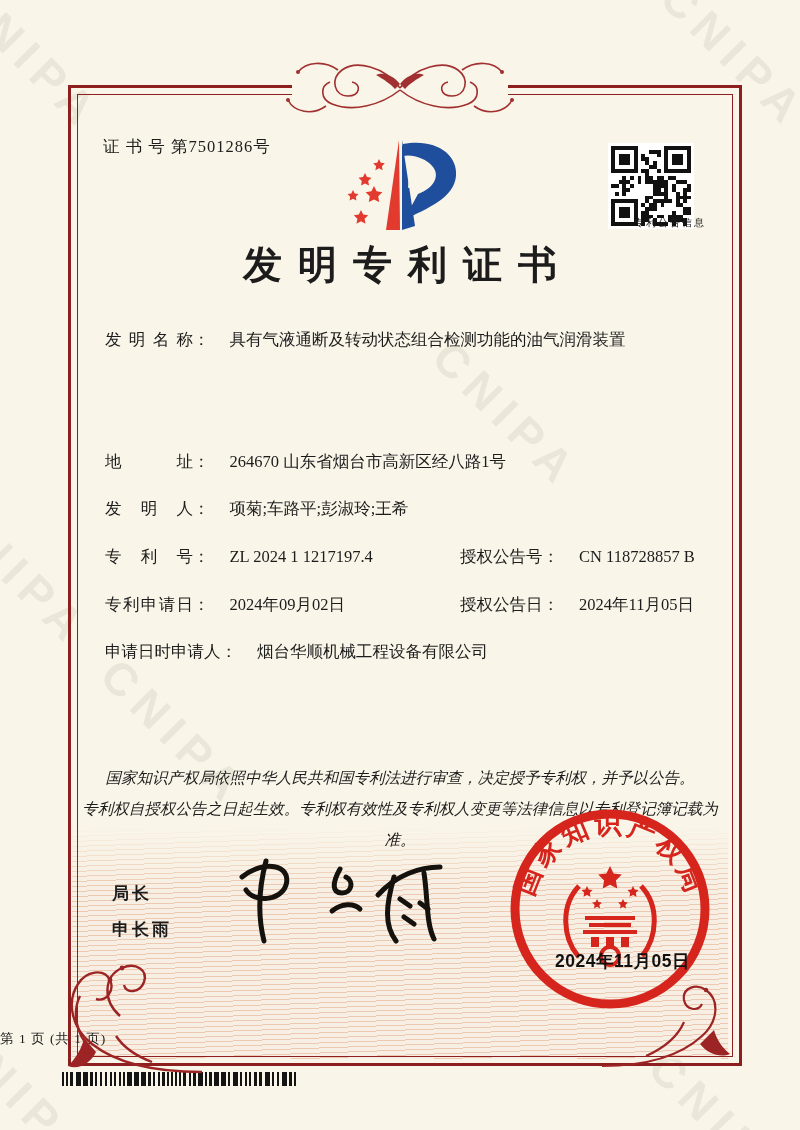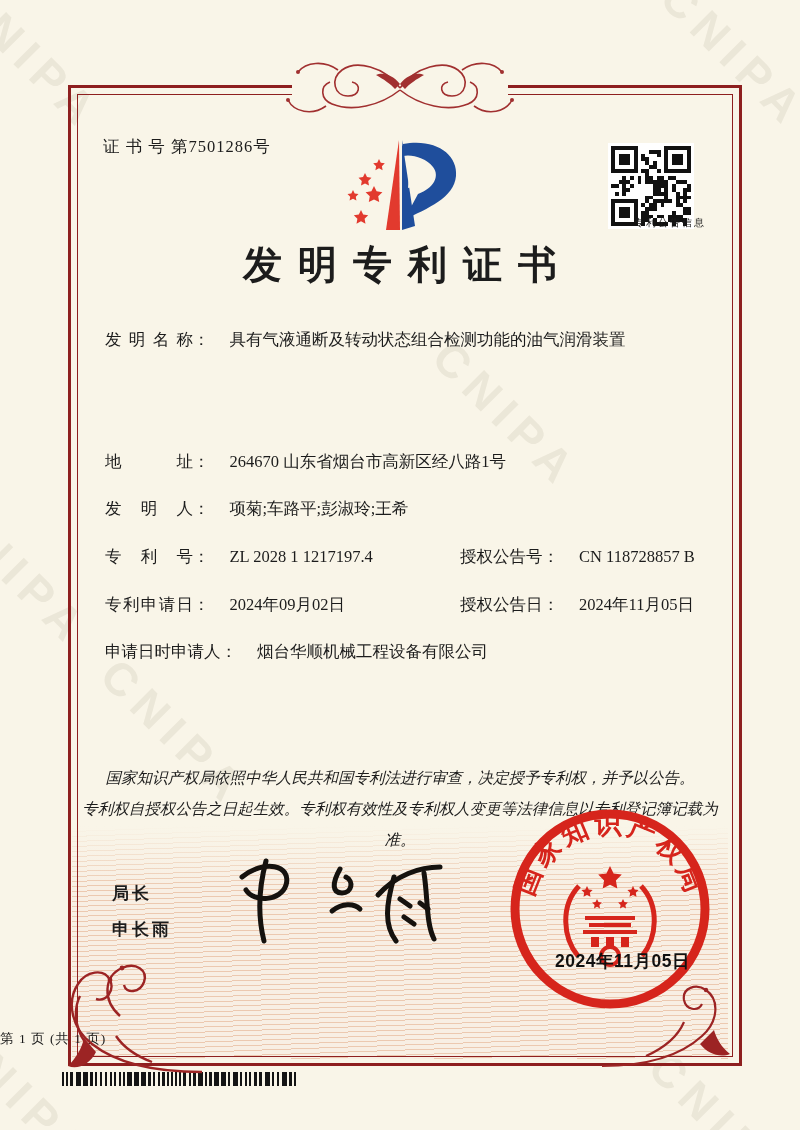--- a/index.html
+++ b/index.html
@@ -282,21 +282,21 @@
 
   <div class="row" style="top:450px">
     <span class="jl">地址</span><span class="colon">：</span><span class="fval">264670 山东省烟台市高新区经八路1号</span>
   </div>
 
   <div class="row" style="top:497px">
     <span class="jl">发明人</span><span class="colon">：</span><span class="fval">项菊;车路平;彭淑玲;王希</span>
   </div>
 
   <div class="row" style="top:545px">
-    <span class="jl">专利号</span><span class="colon">：</span><span class="fval">ZL 2028 1 1217197.4</span>
+    <span class="jl">专利号</span><span class="colon">：</span><span class="fval">ZL 2024 1 1217197.4</span>
     <span class="col2">
       <span class="ll">授权公告号</span><span class="colon">：</span><span class="fval">CN 118728857 B</span>
     </span>
   </div>
 
   <div class="row" style="top:593px">
     <span class="jl">专利申请日</span><span class="colon">：</span><span class="fval">2024年09月02日</span>
     <span class="col2">
       <span class="ll">授权公告日</span><span class="colon">：</span><span class="fval">2024年11月05日</span>
     </span>

